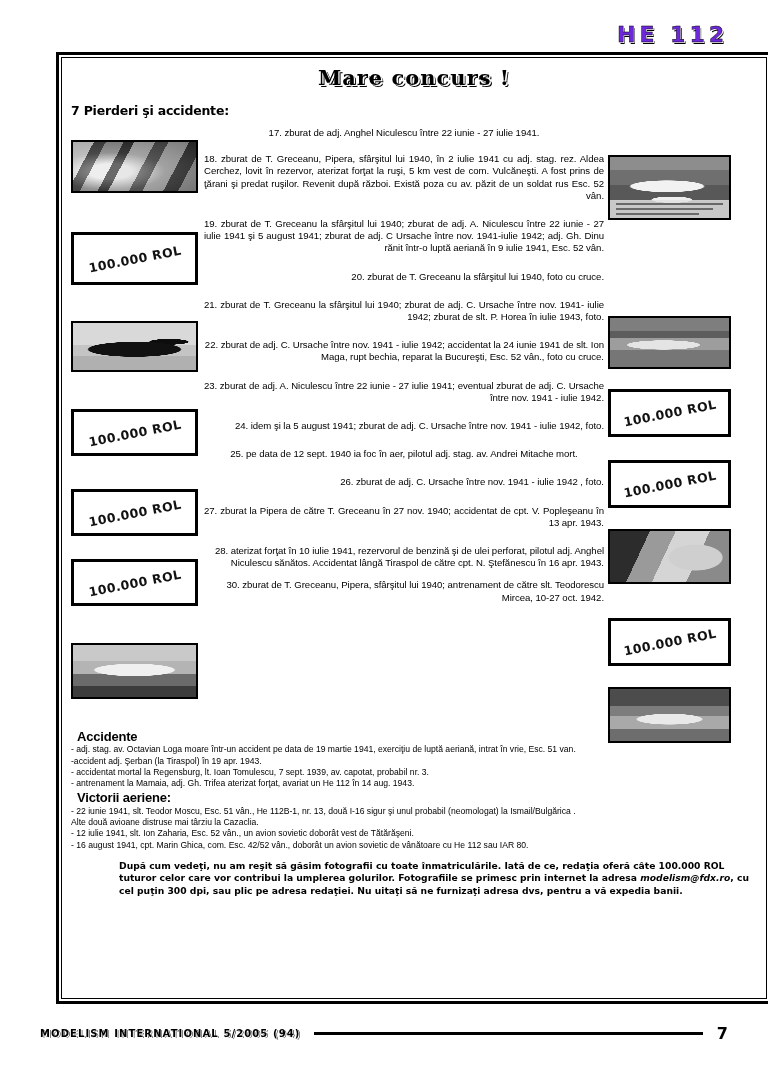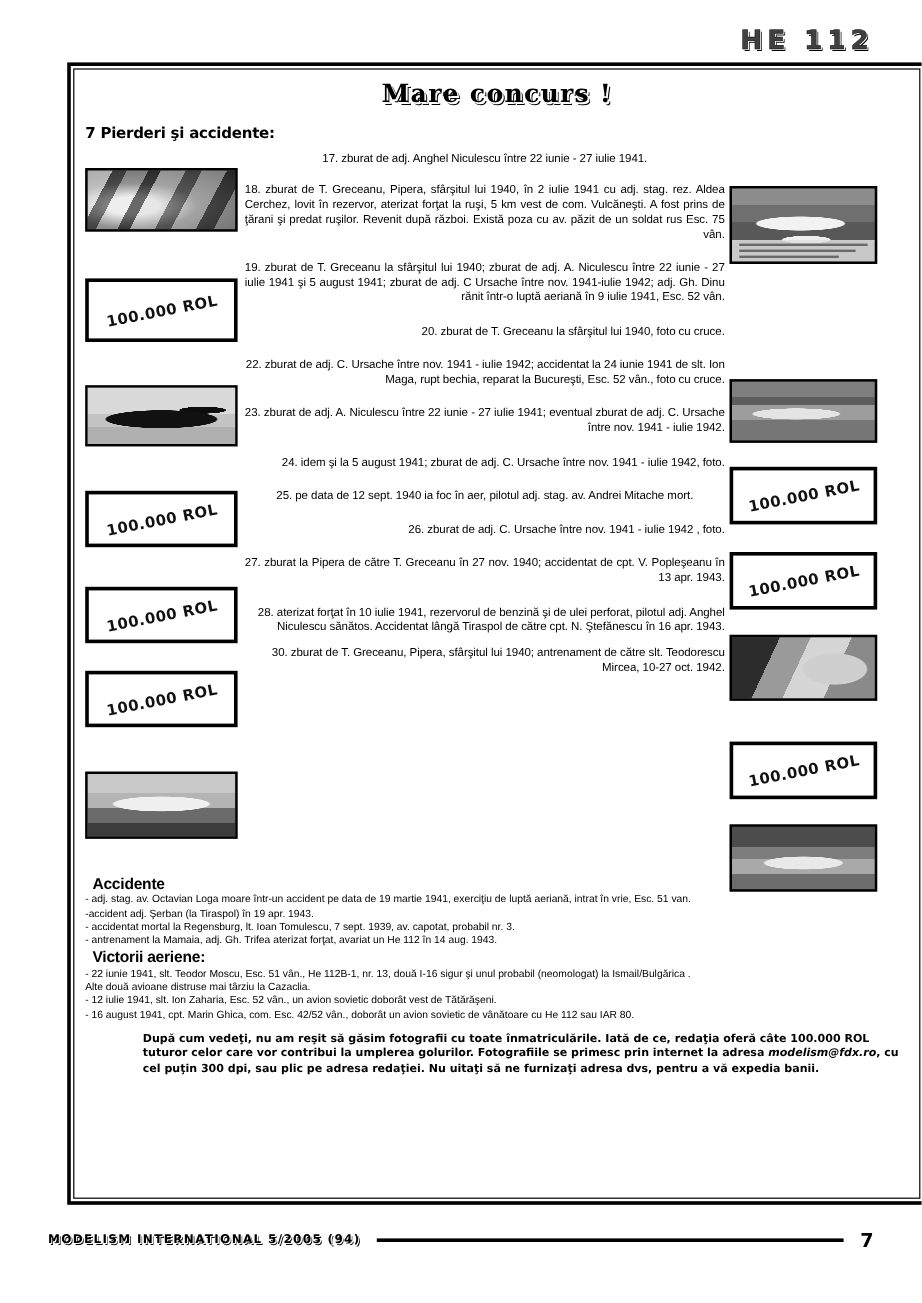--- a/index.html
+++ b/index.html
@@ -10,21 +10,21 @@
     color:#000;
     position:relative;
     overflow:hidden;
   }
 
   
   .header{
     position:absolute;top:22px;right:40px;
     font-family:"DejaVu Sans", sans-serif;
     font-size:22px;font-weight:bold;letter-spacing:4px;
-    color:#404040;
+    color:#6d28d9;
     -webkit-text-stroke:0.4px #000;
     text-shadow:1px 1px 0 #ffffff, 1.6px 1.6px 0 #000;
   }
 
   
   .frame{
     position:absolute;
     left:40px;top:52px;
     width:716px;height:952px;
     border:3px solid #000;
@@ -288,23 +288,24 @@
       <div class="amount">100.000 ROL</div>
     </div>
 
     <div class="photo tex-fighter-trees" style="height:56px;margin-top:21px;">
       <div class="scene"></div>
     </div>
   </div>
 
   <div class="textcol">
     <div class="entry left sp-b">17. zburat de adj. Anghel Niculescu între 22 iunie - 27 iulie 1941.</div>
-    <div class="entry just sp-c">18. zburat de T. Greceanu, Pipera, sfârşitul lui 1940, în 2 iulie 1941 cu adj. stag. rez. Aldea Cerchez, lovit în rezervor, aterizat forţat la ruşi, 5 km vest de com. Vulcăneşti. A fost prins de ţărani şi predat ruşilor. Revenit după război. Există poza cu av. păzit de un soldat rus Esc. 75 vân.</div>
+    <div class="entry just sp-c">18. zburat de T. Greceanu, Pipera, sfârşitul lui 1940, în 2 iulie 1941 cu adj. stag. rez. Aldea Cerchez, lovit în rezervor, aterizat forţat la ruşi, 5 km vest de com. Vulcăneşti. A fost prins de ţărani şi predat ruşilor. Revenit după război. Există poza cu av. păzit de un soldat rus Esc. 52 vân.</div>
     <div class="entry just sp-c">19. zburat de T. Greceanu la sfârşitul lui 1940; zburat de adj. A. Niculescu între 22 iunie - 27 iulie 1941 şi 5 august 1941; zburat de adj. C Ursache între nov. 1941-iulie 1942; adj. Gh. Dinu rănit într-o luptă aeriană în 9 iulie 1941, Esc. 52 vân.</div>
     <div class="entry right sp-c">20. zburat de T. Greceanu la sfârşitul lui 1940, foto cu cruce.</div>
+    <div class="entry just sp-c">21. zburat de T. Greceanu la sfârşitul lui 1940; zburat de adj. C. Ursache între nov. 1941- iulie 1942; zburat de slt. P. Horea în iulie 1943, foto.</div>
     <div class="entry right sp-c">22. zburat de adj. C. Ursache între nov. 1941 - iulie 1942; accidentat la 24 iunie 1941 de slt. Ion Maga, rupt bechia, reparat la Bucureşti, Esc. 52 vân., foto cu cruce.</div>
     <div class="entry just sp-c">23. zburat de adj. A. Niculescu între 22 iunie - 27 iulie 1941; eventual zburat de adj. C. Ursache între nov. 1941 - iulie 1942.</div>
     <div class="entry right sp-c">24. idem şi la 5 august 1941; zburat de adj. C. Ursache între nov. 1941 - iulie 1942, foto.</div>
     <div class="entry left sp-c">25. pe data de 12 sept. 1940 ia foc în aer, pilotul adj. stag. av. Andrei Mitache mort.</div>
     <div class="entry right sp-c">26. zburat de adj. C. Ursache între nov. 1941 - iulie 1942 , foto.</div>
     <div class="entry just sp-c">27. zburat la Pipera de către T. Greceanu în 27 nov. 1940; accidentat de cpt. V. Popleşeanu în 13 apr. 1943.</div>
     <div class="entry right sp-f">28. aterizat forţat în 10 iulie 1941, rezervorul de benzină şi de ulei perforat, pilotul adj. Anghel Niculescu sănătos. Accidentat lângă Tiraspol de către cpt. N. Ştefănescu în 16 apr. 1943.</div>
     <div class="entry right">30. zburat de T. Greceanu, Pipera, sfârşitul lui 1940; antrenament de către slt. Teodorescu Mircea, 10-27 oct. 1942.</div>
   </div>
 

